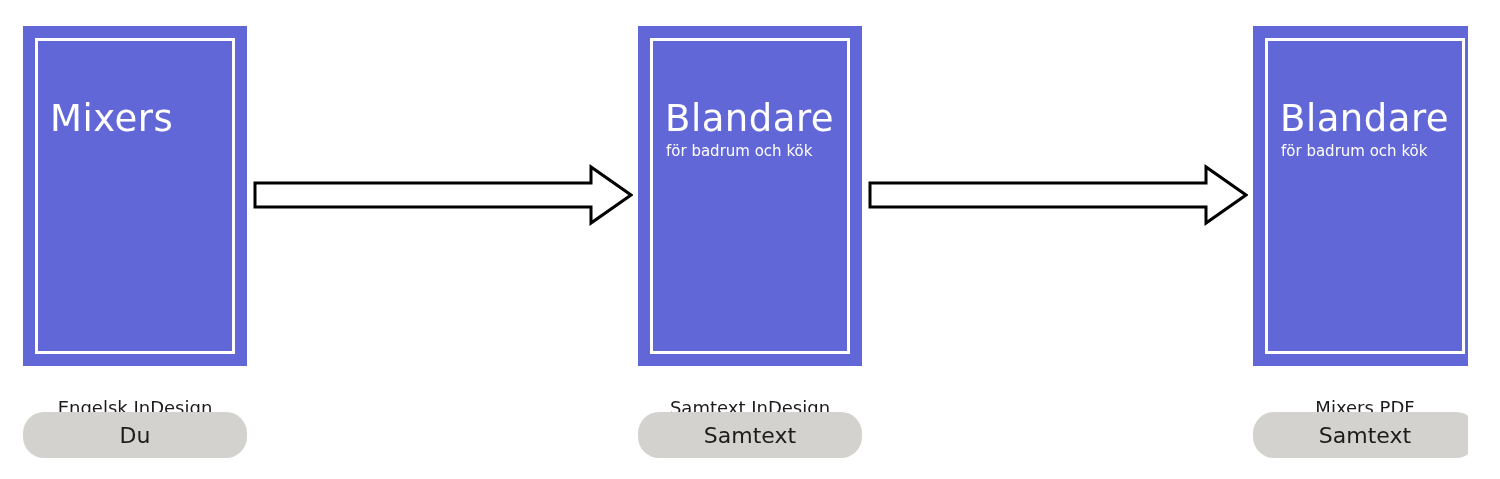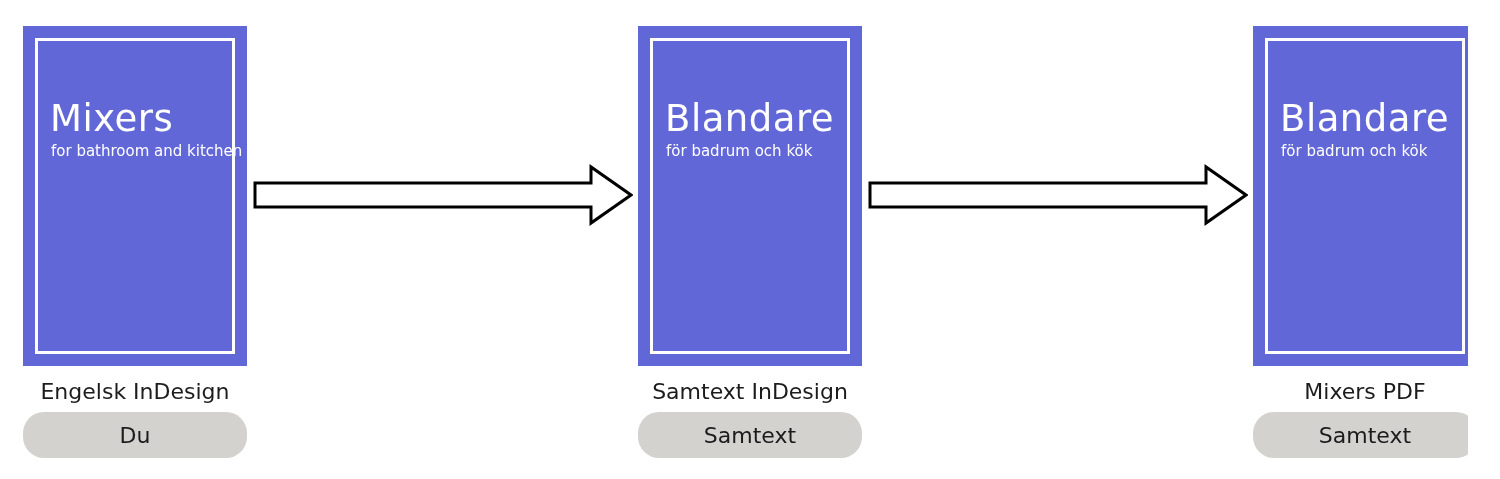--- a/index.html
+++ b/index.html
@@ -40,24 +40,24 @@
     white-space: nowrap;
   }
   .doc-subtitle {
     margin: 3px 0 0 13px;
     font-size: 15px;
     font-weight: 400;
     white-space: nowrap;
   }
   .stage-label {
     position: absolute;
-    top: 379px;
+    top: 397px;
     width: 224px;
     text-align: center;
-    font-size: 22px;
+    font-size: 18px;
     color: var(--text-dark, #1c1c1c);
     white-space: nowrap;
   }
   .actor-tag {
     position: absolute;
     top: 412px;
     width: 224px;
     height: 46px;
     background: var(--tag-bg, #d4d2ce);
     display: flex;
@@ -84,21 +84,20 @@
 </style>
 </head>
 <body>
 
 <div class="canvas">
 
   <div class="stage stage-0">
     <div class="doc-card">
       <div class="doc-card-inner">
         <div class="doc-title">Mixers</div>
-        <div class="doc-subtitle">for bathroom and kitchen</div>
       </div>
     </div>
     <div class="stage-label">Engelsk InDesign</div>
     <div class="actor-tag">Du</div>
   </div>
 
   <div class="flow-arrow arrow-0">
     <svg viewBox="0 0 380 62">
       <polygon points="2,19 338,19 338,3 378,31 338,59 338,43 2,43" fill="#ffffff" stroke="#000000" stroke-width="3" stroke-linejoin="miter"></polygon>
     </svg>

